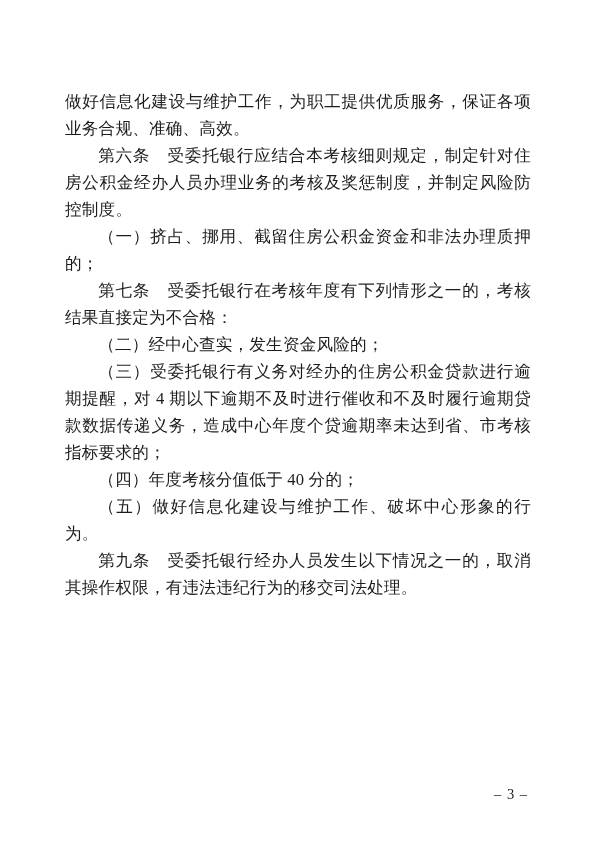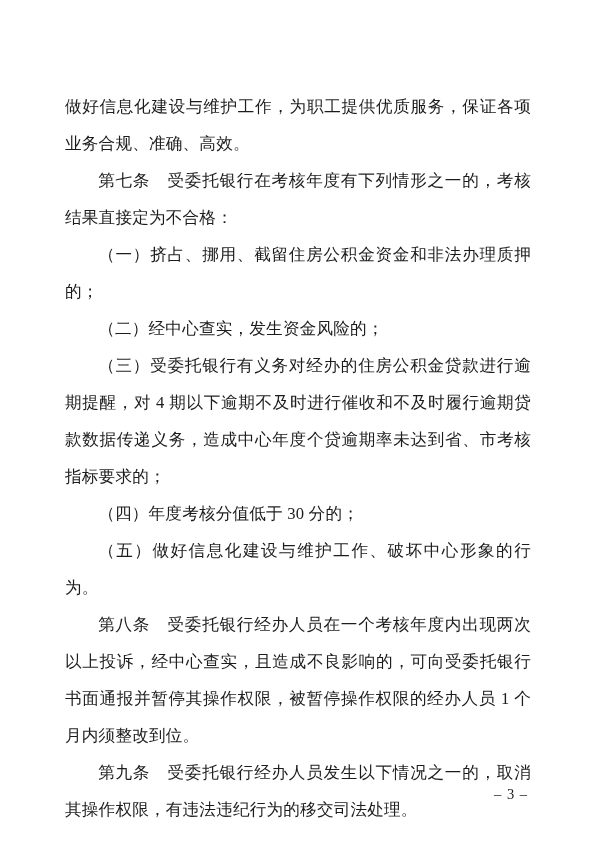--- a/index.html
+++ b/index.html
@@ -15,21 +15,21 @@
     overflow: hidden;
     font-family: "Liberation Serif", "DejaVu Serif", serif;
     color: #1c1c1c;
   }
   .document-body {
     position: absolute;
     left: 65px;
     top: 88px;
     width: 466px;
     font-size: 16.6px;
-    line-height: 37px;
+    line-height: 27px;
     text-align: justify;
     letter-spacing: 0.2px;
   }
   .para {
     margin: 0;
     padding: 0;
     text-indent: 0;
   }
   .para.indent {
     text-indent: 2em;
@@ -45,23 +45,23 @@
     color: #1c1c1c;
   }
 </style>
 </head>
 <body>
 
 <div class="page">
   <div class="document-body">
 
   <div class="para">做好信息化建设与维护工作，为职工提供优质服务，保证各项业务合规、准确、高效。</div>
+      <div class="para indent">第六条　受委托银行应结合本考核细则规定，制定针对住房公积金经办人员办理业务的考核及奖惩制度，并制定风险防控制度。</div>
+      <div class="para indent">（一）挤占、挪用、截留住房公积金资金和非法办理质押的；</div>
       <div class="para indent">第七条　受委托银行在考核年度有下列情形之一的，考核结果直接定为不合格：</div>
-      <div class="para indent">（一）挤占、挪用、截留住房公积金资金和非法办理质押的；</div>
       <div class="para indent">（二）经中心查实，发生资金风险的；</div>
       <div class="para indent">（三）受委托银行有义务对经办的住房公积金贷款进行逾期提醒，对 4 期以下逾期不及时进行催收和不及时履行逾期贷款数据传递义务，造成中心年度个贷逾期率未达到省、市考核指标要求的；</div>
-      <div class="para indent">（四）年度考核分值低于 30 分的；</div>
+      <div class="para indent">（四）年度考核分值低于 40 分的；</div>
       <div class="para indent">（五）做好信息化建设与维护工作、破坏中心形象的行为。</div>
-      <div class="para indent">第八条　受委托银行经办人员在一个考核年度内出现两次以上投诉，经中心查实，且造成不良影响的，可向受委托银行书面通报并暂停其操作权限，被暂停操作权限的经办人员 1 个月内须整改到位。</div>
       <div class="para indent">第九条　受委托银行经办人员发生以下情况之一的，取消其操作权限，有违法违纪行为的移交司法处理。</div>
     </div>
   <div class="page-number">– 3 –</div>
 </div>
 
 </body></html>

